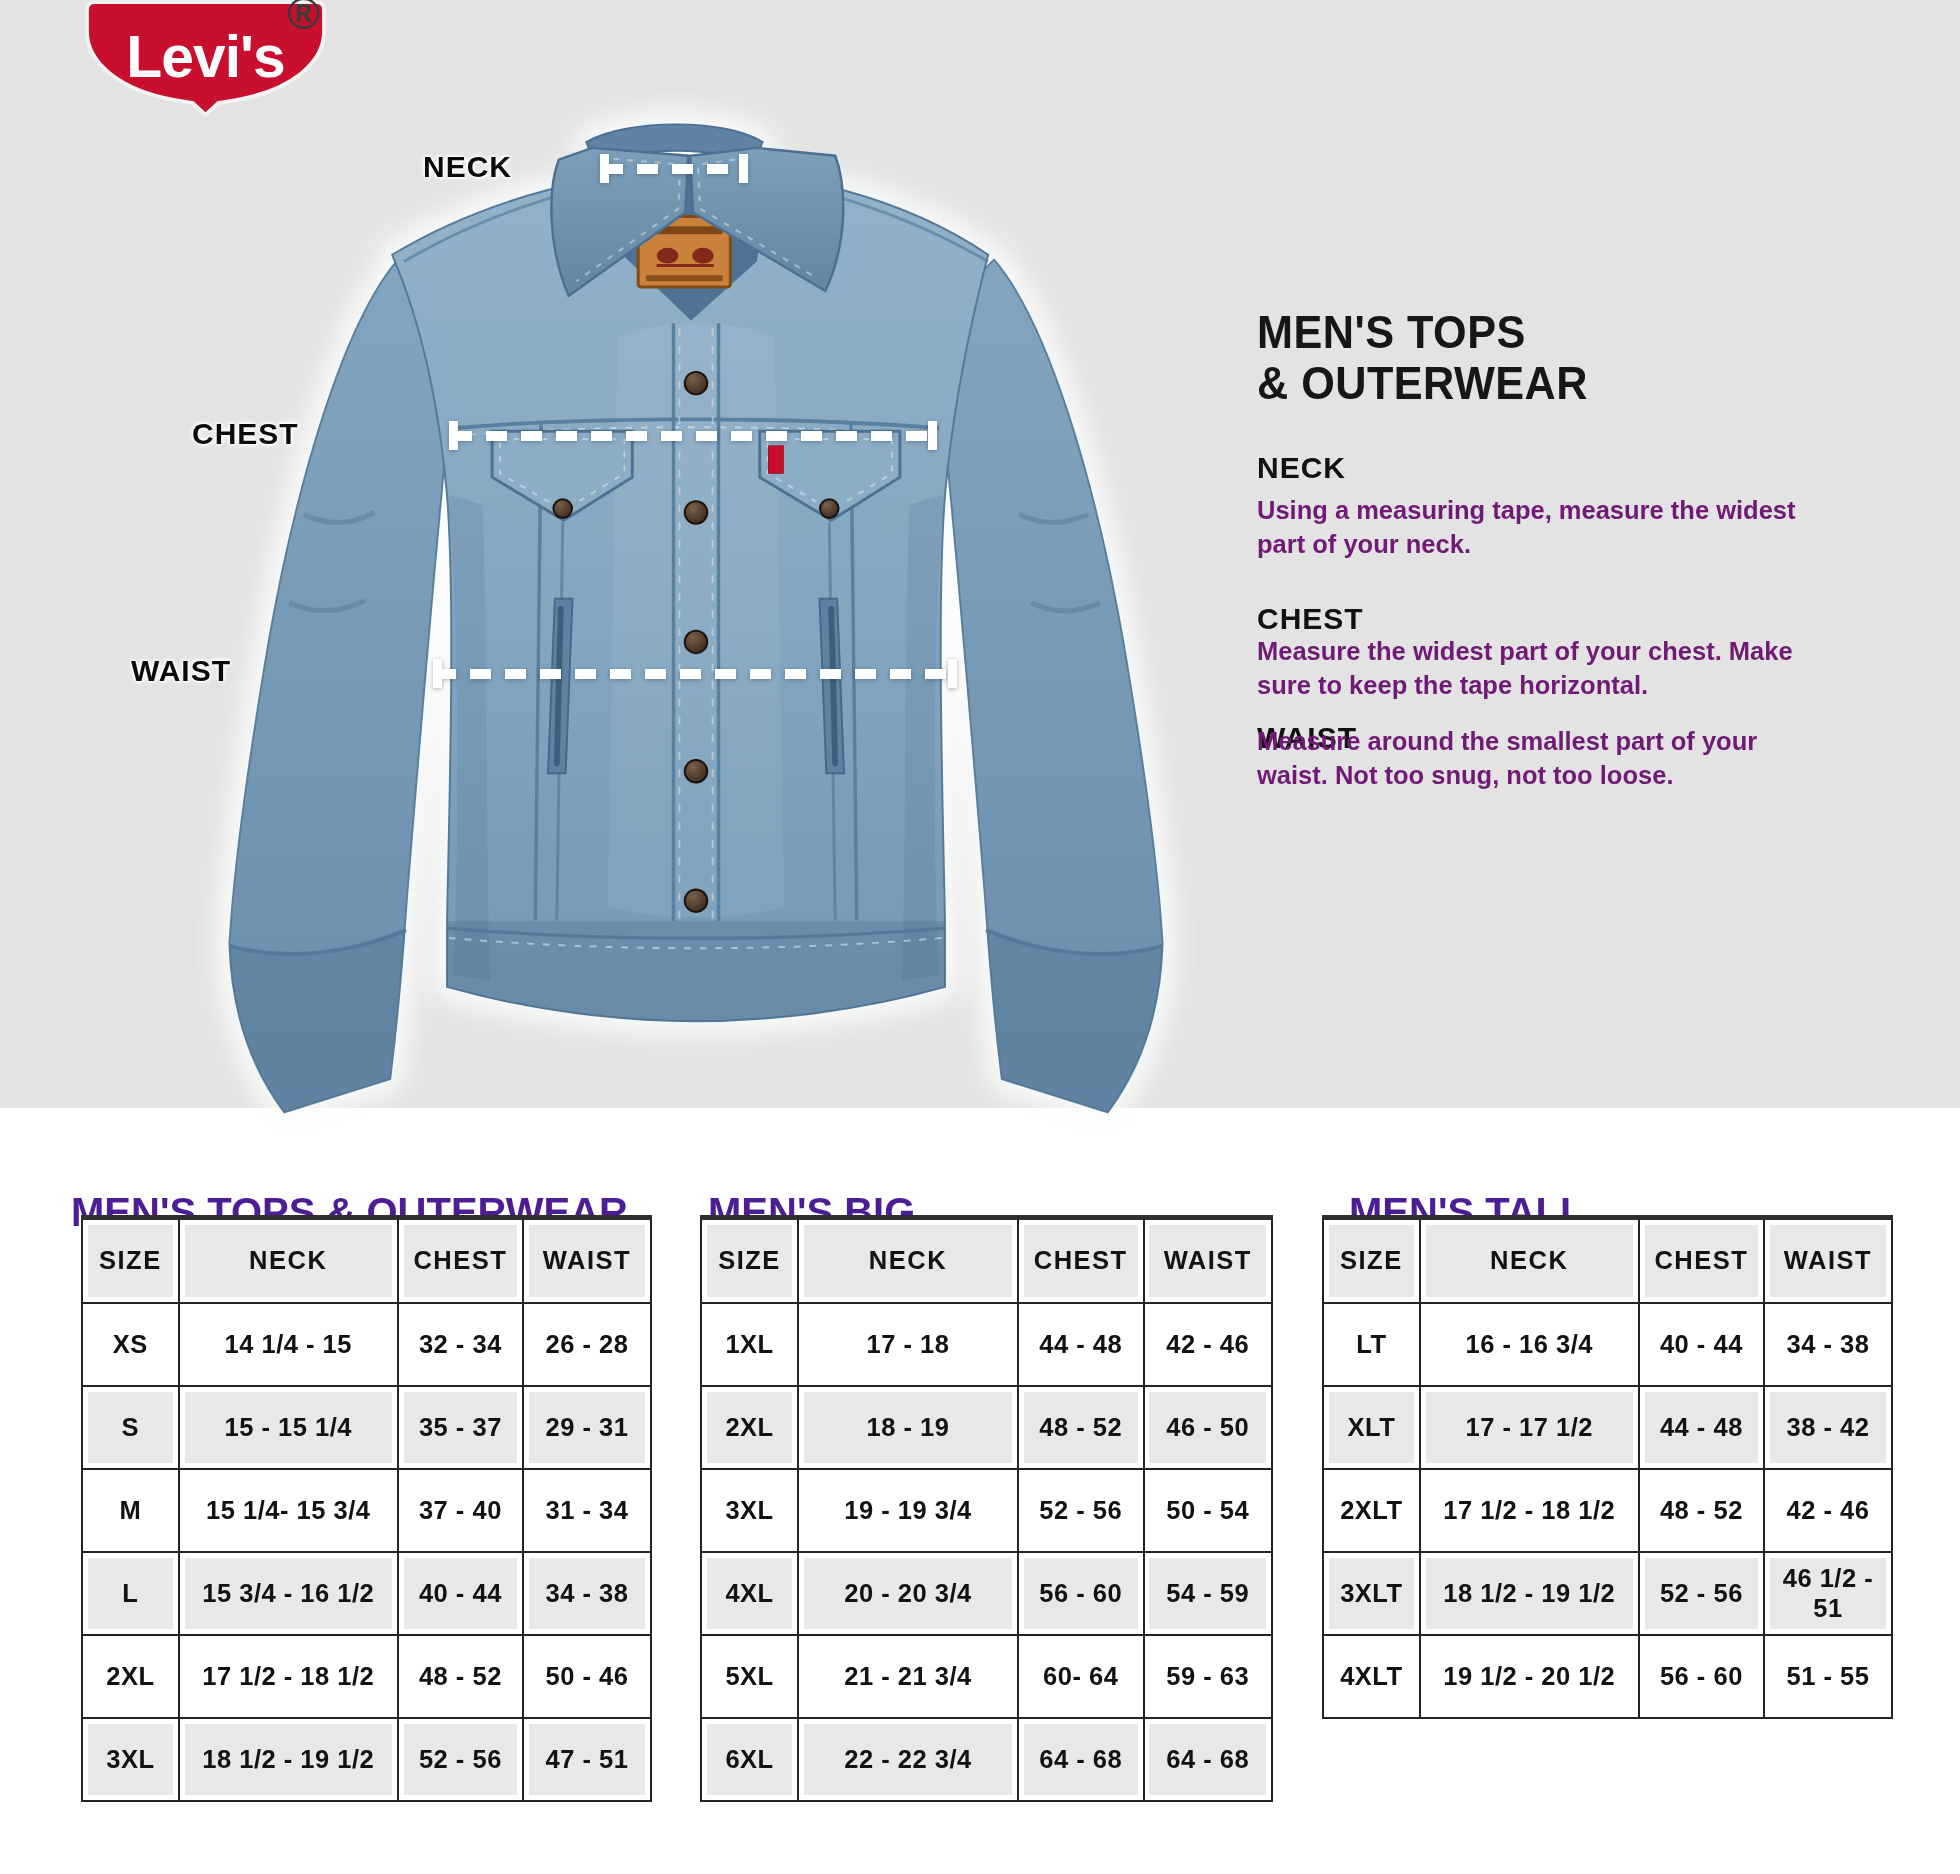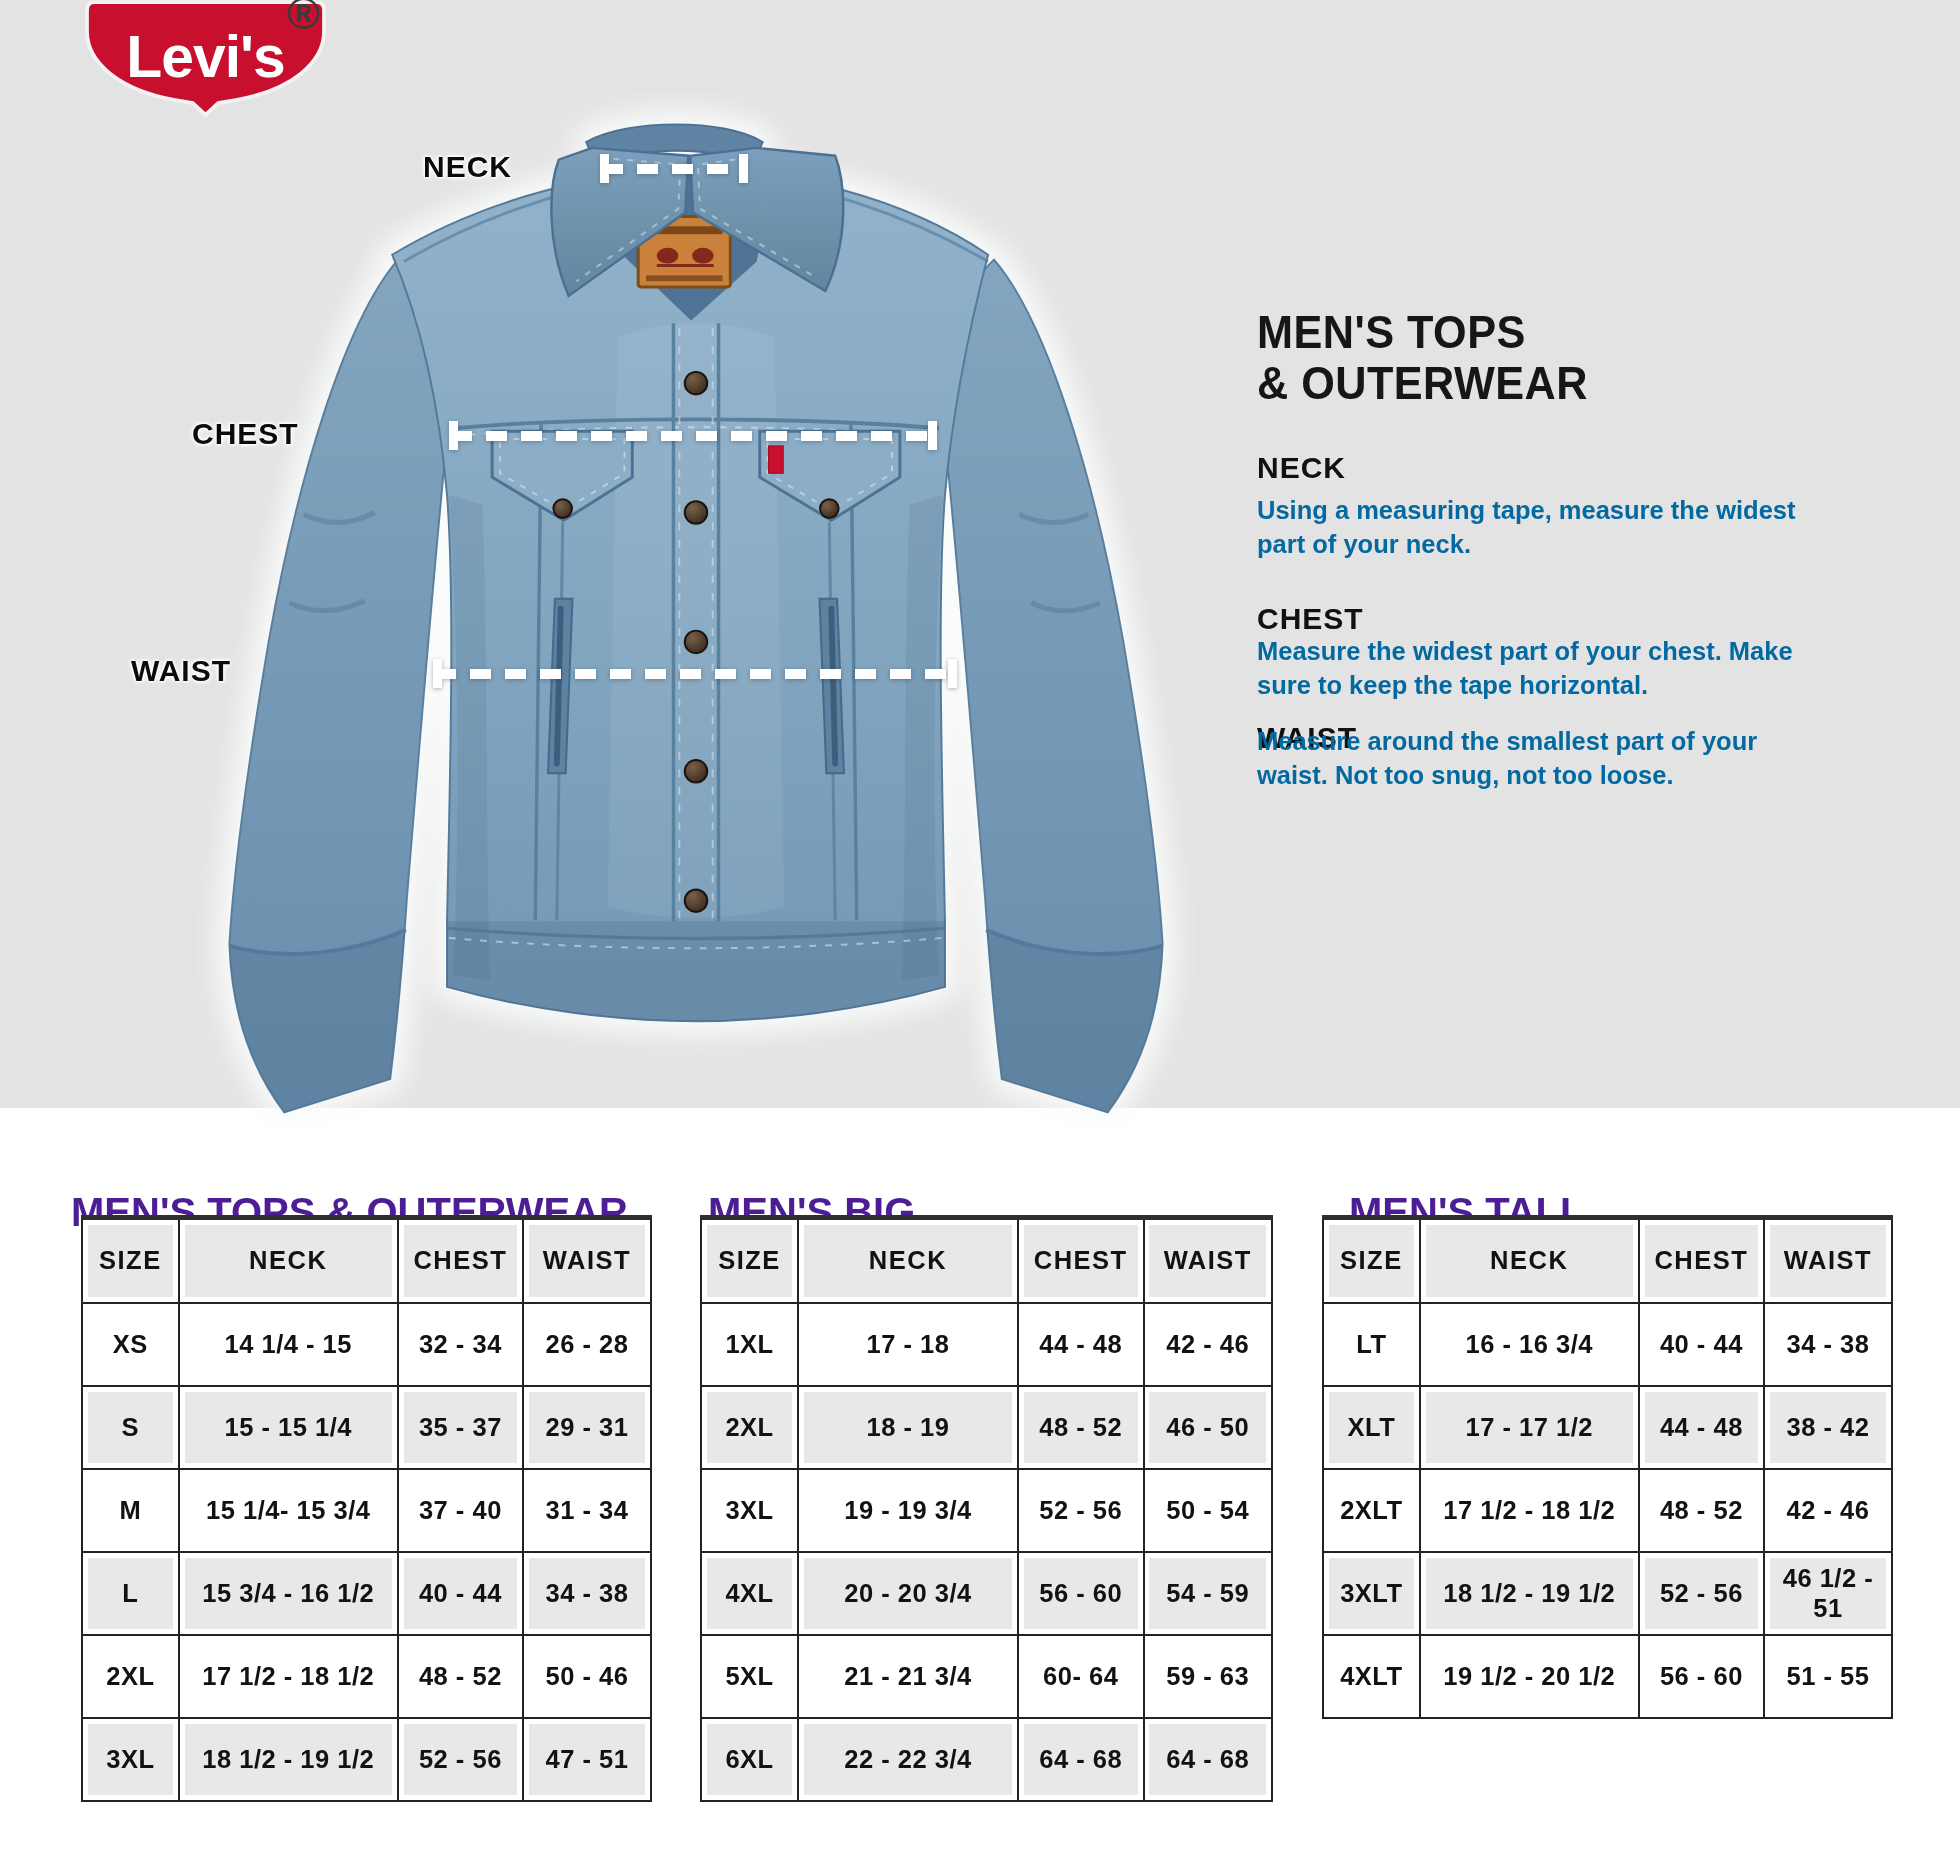--- a/index.html
+++ b/index.html
@@ -26,21 +26,21 @@
   .mline::before{left:-2px;} .mline::after{right:-2px;}
   .mline-neck{left:602px;top:164px;width:144px;}
   .mline-chest{left:451px;top:431px;width:484px;}
   .mline-waist{left:435px;top:669px;width:520px;}
 
   
   .guide{position:absolute;left:1257px;top:0;width:647px;z-index:4;}
   .guide-heading{position:absolute;left:0;top:306px;font-size:47px;line-height:51px;font-weight:700;
                  color:#161616;letter-spacing:0.5px;transform:scaleX(.92);transform-origin:left top;white-space:nowrap;}
   .gsec-title{position:absolute;left:0;font-size:30px;font-weight:700;letter-spacing:1px;color:#111;}
-  .gsec-body{position:absolute;left:0;font-size:25.5px;font-weight:700;line-height:34px;color:#0369a1;}
+  .gsec-body{position:absolute;left:0;font-size:25.5px;font-weight:700;line-height:34px;color:#701a75;}
   .t-neck{top:451px;} .b-neck{top:493px;width:549px;}
   .t-chest{top:602px;} .b-chest{top:634px;width:592px;}
   .t-waist{top:721px;} .b-waist{top:724px;width:568px;}
 
   
   .table-title{position:absolute;font-size:40px;font-weight:700;color:#4c1d95;letter-spacing:0;white-space:nowrap;}
   .tt-0{left:71px;top:1157px;} .tt-1{left:708px;top:1157px;text-align:right;} .tt-2{left:1349px;top:1157px;}
 
   table.size-table{position:absolute;border-collapse:collapse;table-layout:fixed;background:#fff;
                    border-top:5.9px solid #2f2f2f;}

